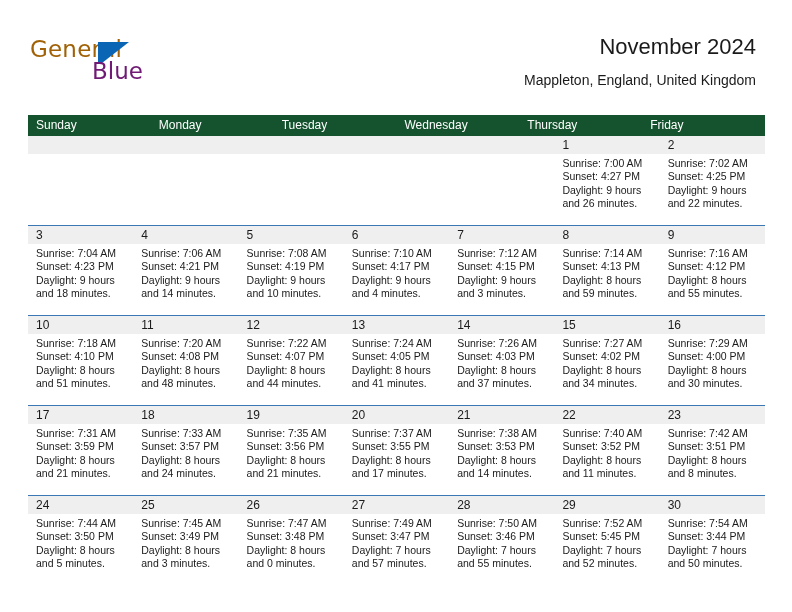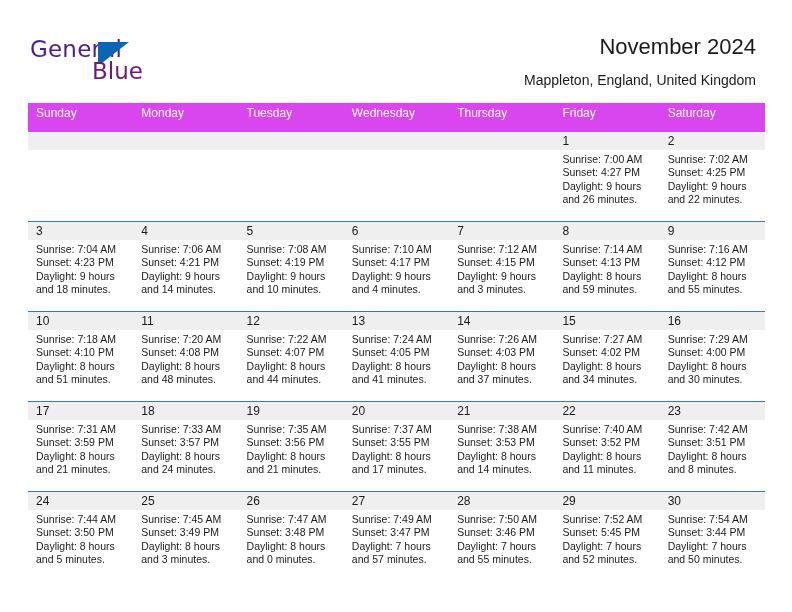--- a/index.html
+++ b/index.html
@@ -37,21 +37,21 @@
     top: 36px;
     width: 260px;
     height: 58px;
   }
   .brand-general {
     position: absolute;
     left: 0;
     top: 0;
     font-size: 23px;
     letter-spacing: 0.2px;
-    color: #4c1d95;
+    color: #a16207;
     font-family: "DejaVu Sans", sans-serif;
     font-weight: 400;
     line-height: 26px;
   }
   .brand-flag {
     position: absolute;
     left: 68px;
     top: 6px;
     width: 32px;
     height: 22px;
@@ -110,22 +110,23 @@
   .calendar {
     position: absolute;
     left: 28px;
     top: 103px;
     width: 737px;
   }
 
   .weekday-row {
     display: flex;
     width: 100%;
-    background: #d946ef;
-    height: 29px;
+    background: #14532d;
+    height: 21px;
+    margin-top: 12px;
   }
   .weekday {
     flex: 1 1 0;
     color: #ffffff;
     font-size: 12px;
     line-height: 21px;
     padding-left: 8px;
     box-sizing: border-box;
     white-space: nowrap;
     overflow: hidden;
@@ -197,21 +198,20 @@
   </div>
 
   <div class="calendar">
     <div class="weekday-row" id="weekday-row">
         <div class="weekday">Sunday</div>
         <div class="weekday">Monday</div>
         <div class="weekday">Tuesday</div>
         <div class="weekday">Wednesday</div>
         <div class="weekday">Thursday</div>
         <div class="weekday">Friday</div>
-        <div class="weekday">Saturday</div>
       </div>
     <div id="weeks-container">
         <div class="week-row">
           <div class="day-cell empty">
             <div class="num-band">
               <div class="day-num"></div>
             </div>
             <div class="day-info">
               <div></div>
               <div></div>

